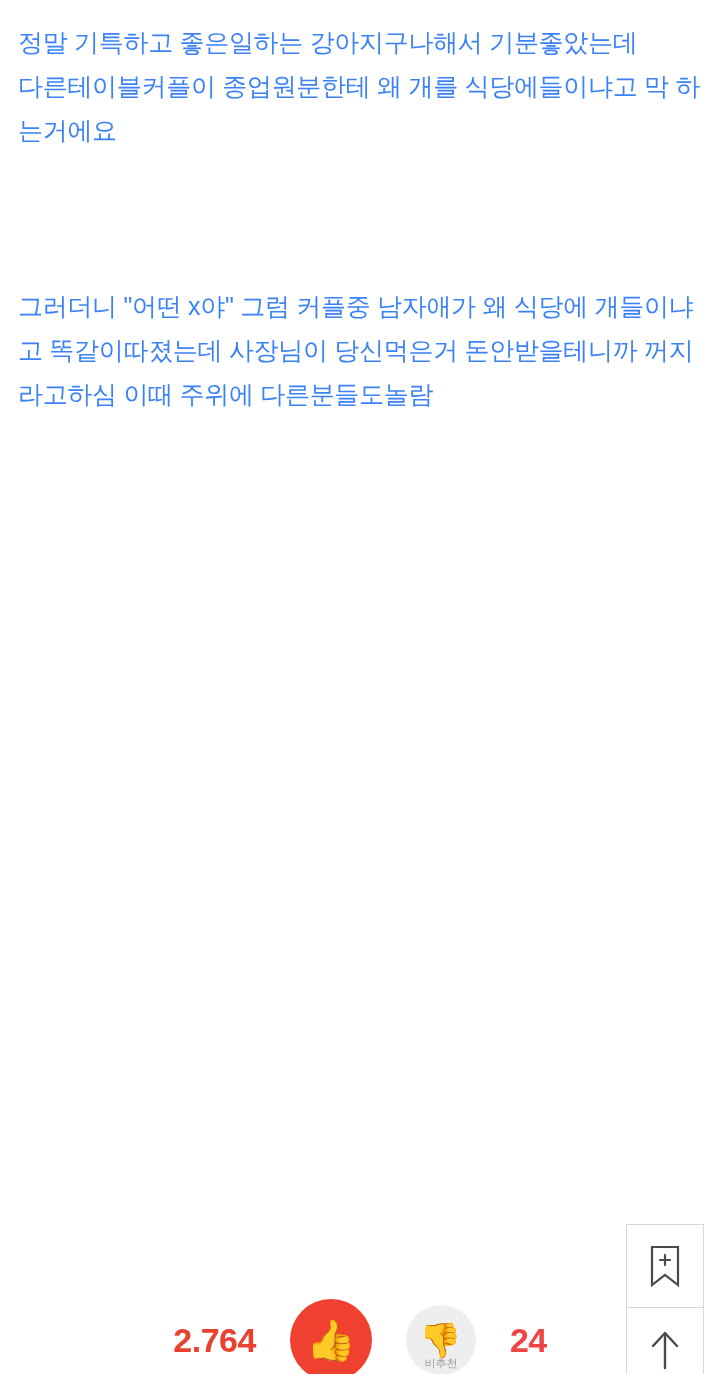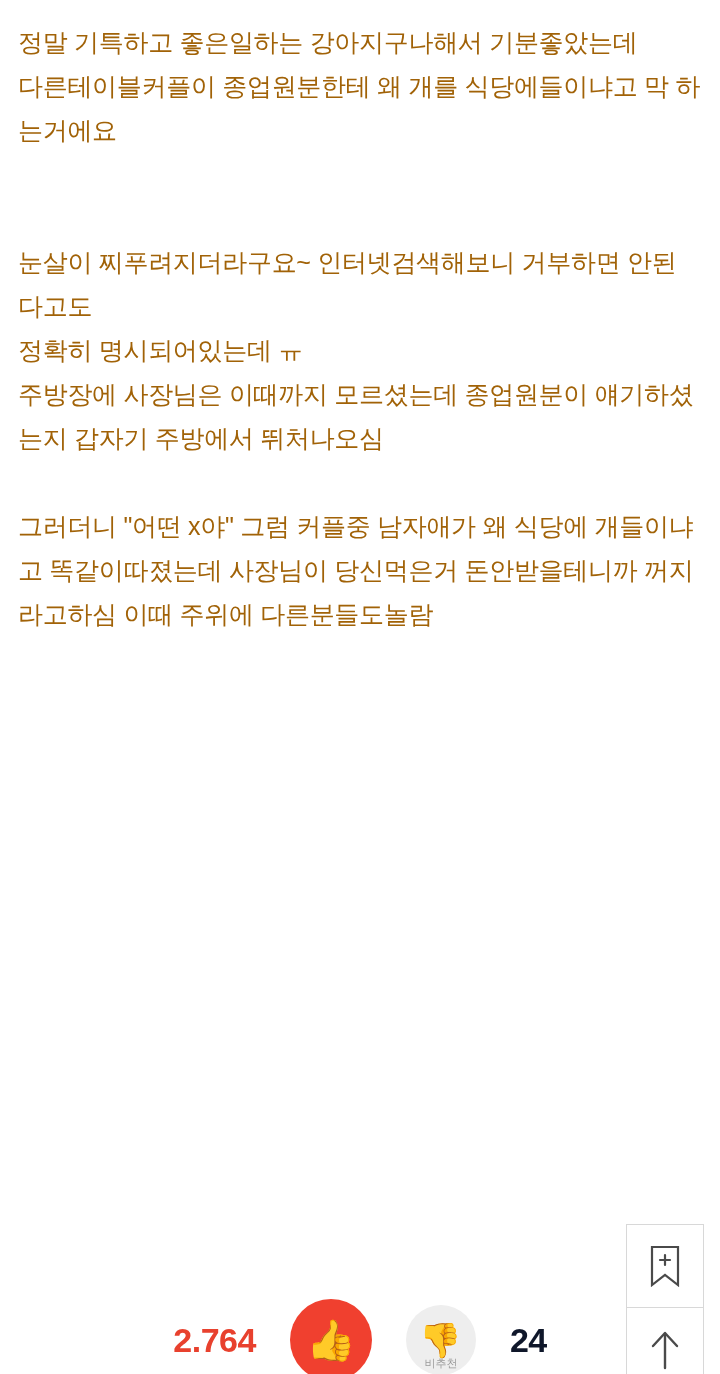--- a/index.html
+++ b/index.html
@@ -22,21 +22,21 @@
     background: #ffffff;
   }
   .article {
     padding: 0 18px;
     box-sizing: border-box;
   }
   .para {
     font-size: 25px;
     line-height: 44px;
     letter-spacing: -0.3px;
-    color: #a16207;
+    color: #3b82f6;
     white-space: pre-wrap;
     word-break: break-all;
     margin: 0;
   }
   .spacer-sm { height: 44px; }
   .spacer-md { height: 88px; }
   .spacer-xs { height: 20px; }
 
   
   .bookmark-btn {
@@ -79,21 +79,21 @@
   }
   .count-up {
     font-size: 34px;
     font-weight: bold;
     color: #e8412e;
     letter-spacing: -0.5px;
   }
   .count-down {
     font-size: 34px;
     font-weight: bold;
-    color: #0f172a;
+    color: #ef4444;
     letter-spacing: -0.5px;
   }
   .thumb-up {
     width: 82px;
     height: 82px;
     border-radius: 50%;
     background: #f0402f;
     display: flex;
     align-items: center;
     justify-content: center;
@@ -132,25 +132,20 @@
 <body>
 
 <div class="page">
 
   <div class="article">
     <div class="spacer-xs"></div>
     <p class="para">정말 기특하고 좋은일하는 강아지구나해서 기분좋았는데
 다른테이블커플이 종업원분한테 왜 개를 식당에들이냐고 막 하
 는거에요</p>
     <div class="spacer-md"></div>
-    <p class="para">눈살이 찌푸려지더라구요~ 인터넷검색해보니 거부하면 안된
-다고도
-정확히 명시되어있는데 ㅠ
-주방장에 사장님은 이때까지 모르셨는데 종업원분이 얘기하셨
-는지 갑자기 주방에서 뛰처나오심</p>
     <div class="spacer-sm"></div>
     <p class="para">그러더니 "어떤 x야" 그럼 커플중 남자애가 왜 식당에 개들이냐
 고 똑같이따졌는데 사장님이 당신먹은거 돈안받을테니까 꺼지
 라고하심 이때 주위에 다른분들도놀람</p>
     <div class="spacer-md"></div>
     <div class="spacer-sm"></div>
   </div>
 
   <div class="bookmark-btn">
     <span>

